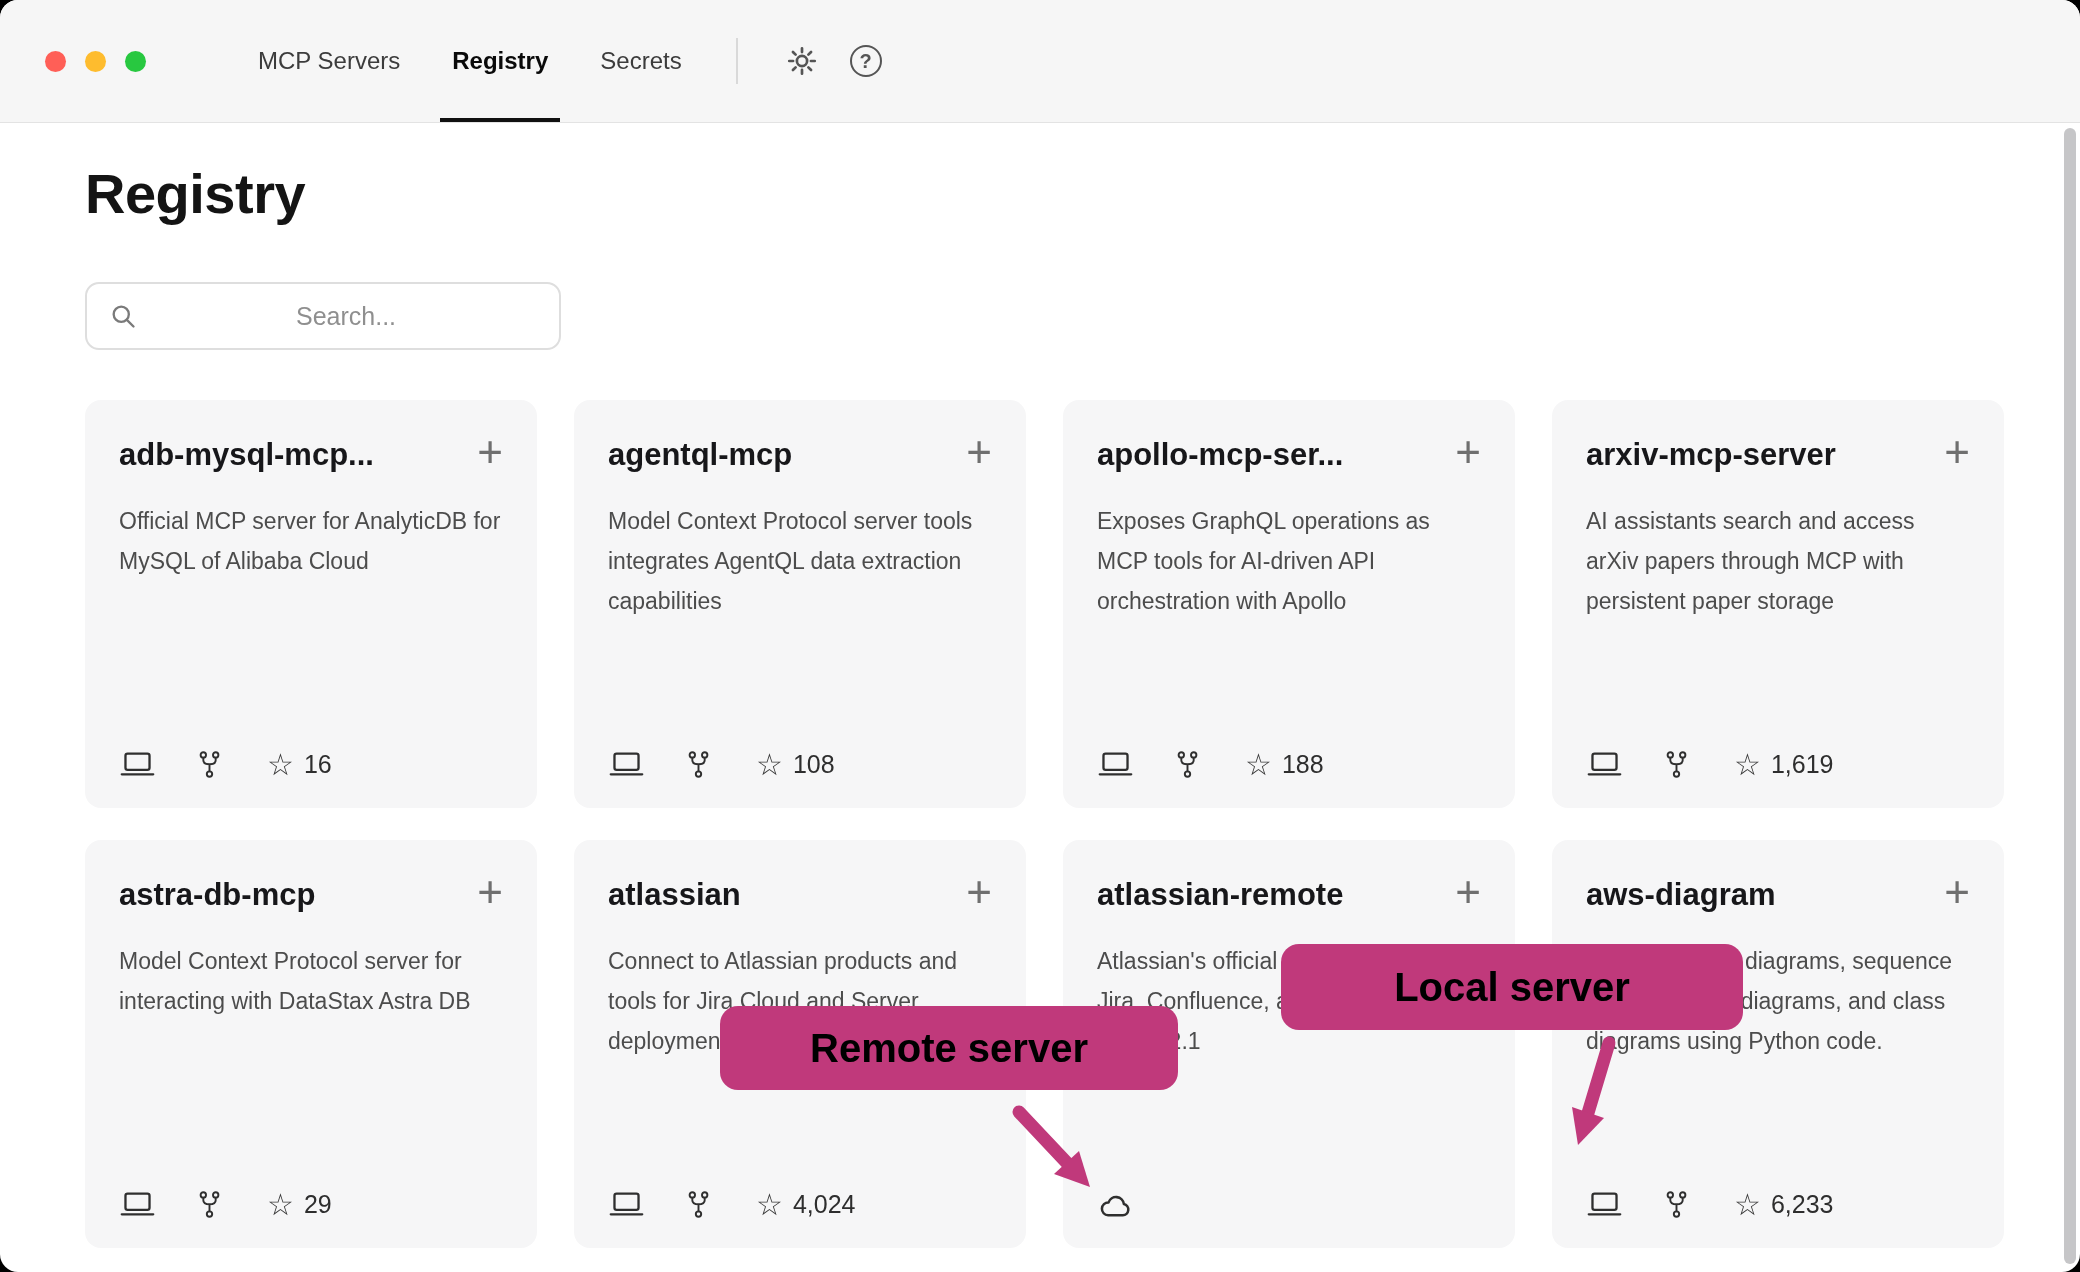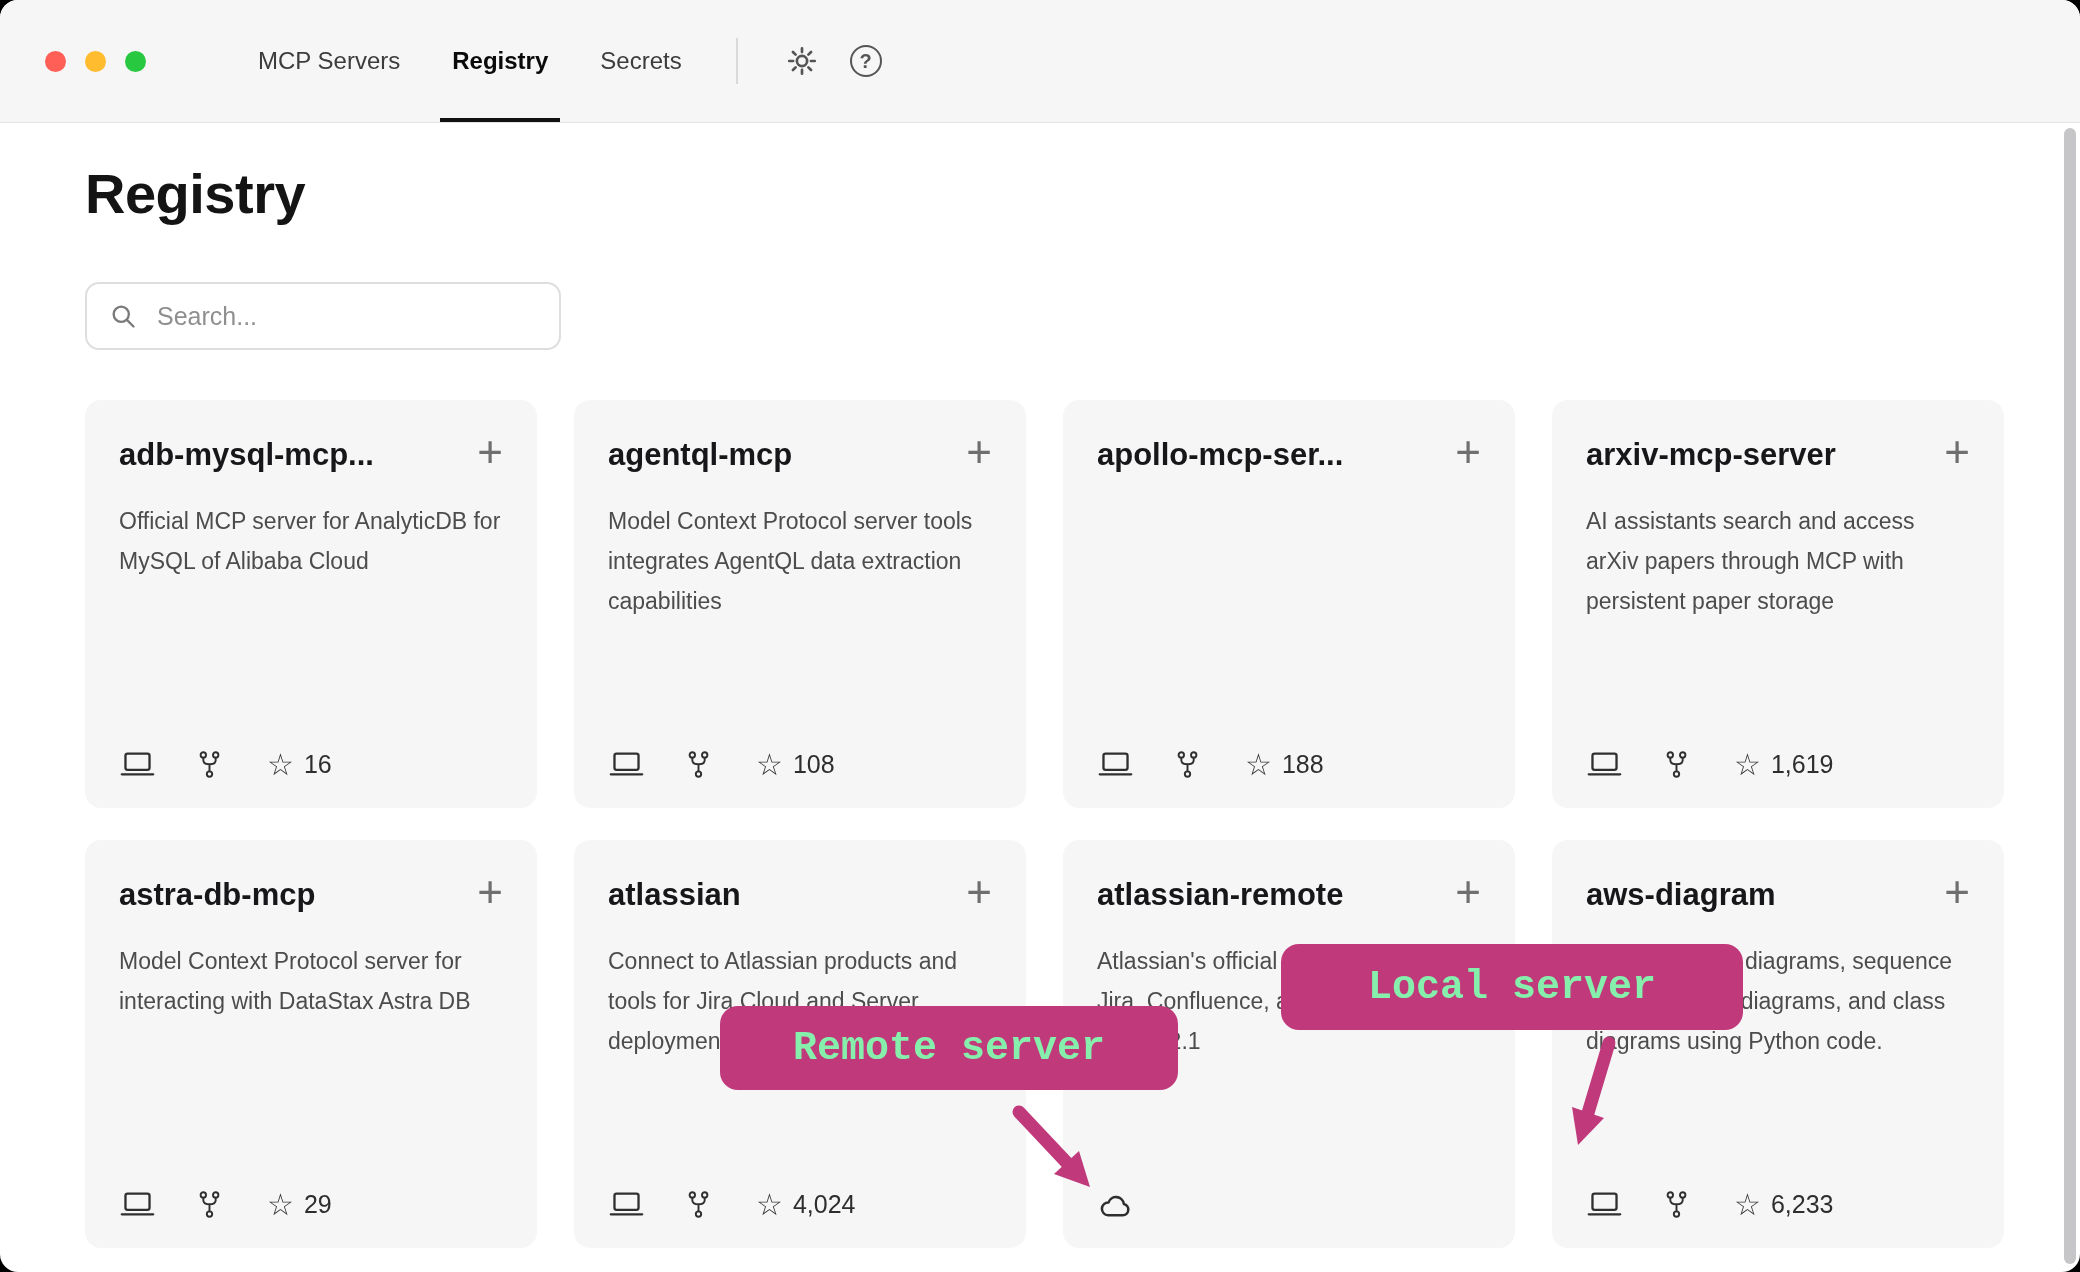--- a/index.html
+++ b/index.html
@@ -48,21 +48,21 @@
     margin: 38px 0 0; font-size: 56px; font-weight: 800; color: #141414;
     letter-spacing: -0.5px;
   }
   .searchbox {
     margin-top: 56px; width: 476px; height: 68px; background: #fff;
     border: 2px solid #dedede; border-radius: 14px;
     display: flex; align-items: center; padding: 0 22px; gap: 18px;
   }
   .searchbox input {
     border: none; outline: none; flex: 1; font-size: 25px; color: #333;
-    font-family: inherit; background: transparent;
+    font-family: inherit; background: transparent; text-align: center;
   }
   .searchbox input::placeholder { color: #8f8f8f; }
 
   .grid {
     margin-top: 50px; display: grid;
     grid-template-columns: repeat(4, 452px);
     column-gap: 37px; row-gap: 32px;
   }
   .card {
     height: 408px; background: #f6f6f7; border-radius: 16px;
@@ -89,24 +89,23 @@
 
   
   .scroll-thumb {
     position: absolute; right: 4px; top: 128px; width: 12px; height: 1136px;
     background: #c6c6c8; border-radius: 6px;
   }
 
   
   .annotations { position: absolute; inset: 0; pointer-events: none; z-index: 40; }
   .callout {
-    position: absolute; background: #c0397b; color: #86efac; font-weight: 700;
+    position: absolute; background: #c0397b; color: #000000; font-weight: 700;
     font-size: 40px; display: flex; align-items: center; justify-content: center;
     border-radius: 18px;
-    font-family: Liberation Mono, monospace;
   }
   .callout.remote { left: 720px; top: 1006px; width: 458px; height: 84px; }
   .callout.local  { left: 1281px; top: 944px; width: 462px; height: 86px; }
   .arrow-svg { position: absolute; inset: 0; width: 2080px; height: 1272px; }
 
   svg.ic { display: block; }
 </style>
 </head>
 <body>
 
@@ -207,20 +206,21 @@
         <span class="star-count">108</span>
       </span>
     </div>
   </article>
 
   <article class="card">
     <div class="card-head">
       <h2 class="card-title">apollo-mcp-ser...</h2>
       <button class="add-btn">+</button>
     </div>
+    <p class="card-desc">Exposes GraphQL operations as MCP tools for AI-driven API orchestration with Apollo</p>
     <div class="card-foot">
       <span class="f-icon laptop">
         <svg class="ic" width="37" height="31" viewBox="0 0 24 20" fill="none" stroke="#2f2f2f" stroke-width="1.5" stroke-linecap="round" stroke-linejoin="round">
           <rect x="4.2" y="3" width="15.6" height="10.5" rx="1.4"></rect>
           <path d="M1.8 16.4h20.4"></path>
         </svg>
       </span>
 
       <span class="f-icon fork">
         <svg class="ic" width="27" height="31" viewBox="0 0 24 26" fill="none" stroke="#2f2f2f" stroke-width="1.7" stroke-linecap="round" stroke-linejoin="round">

